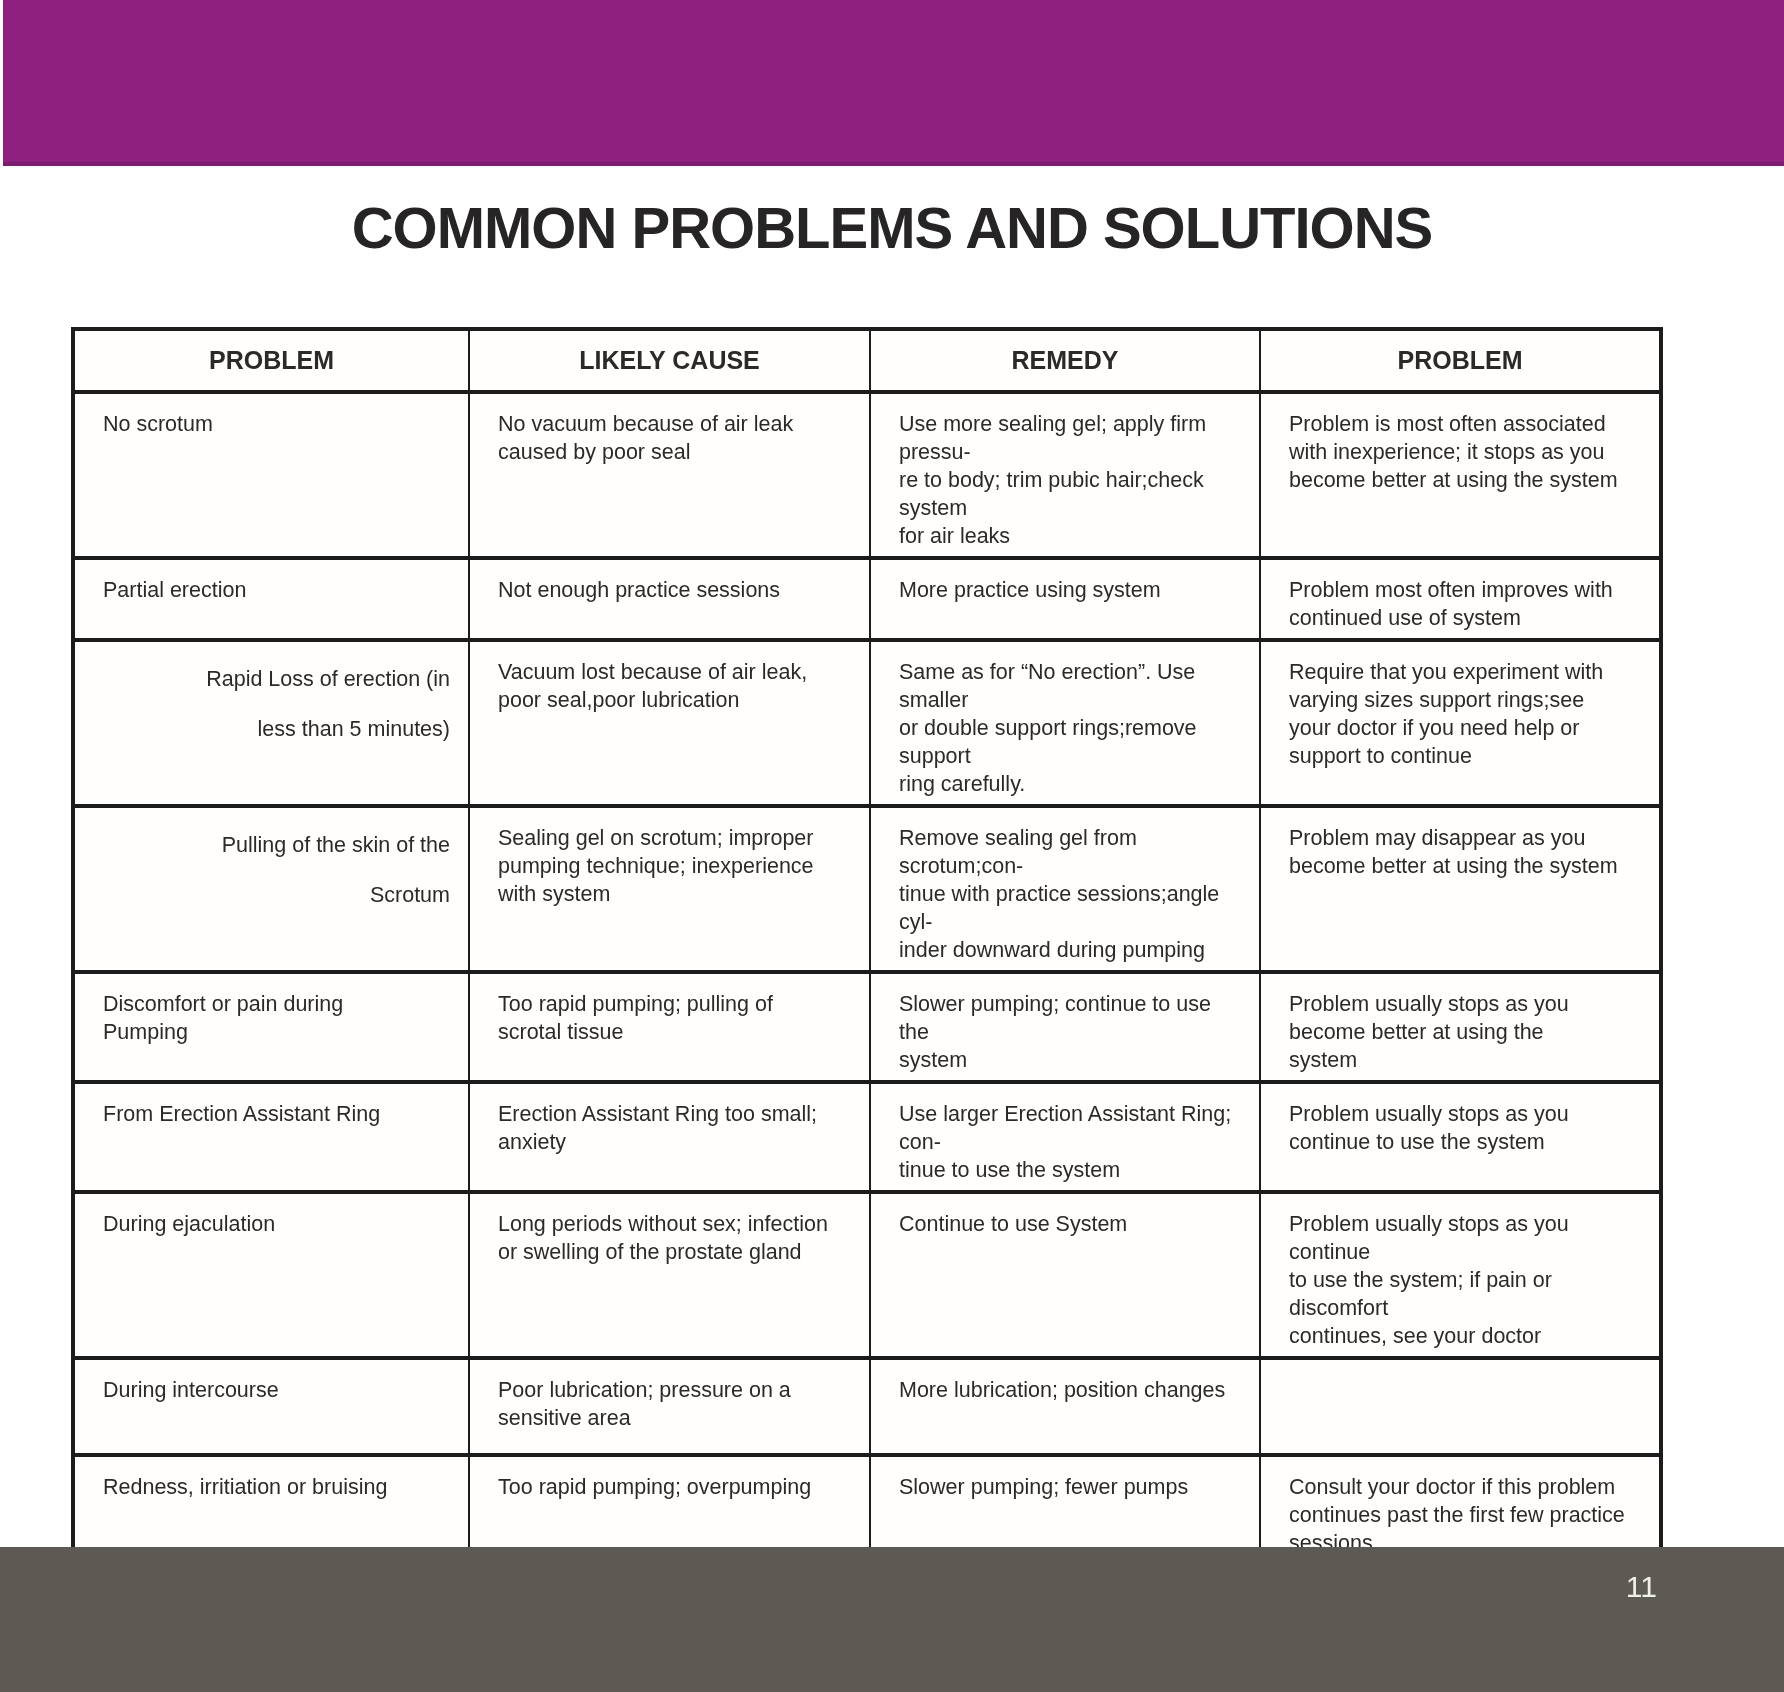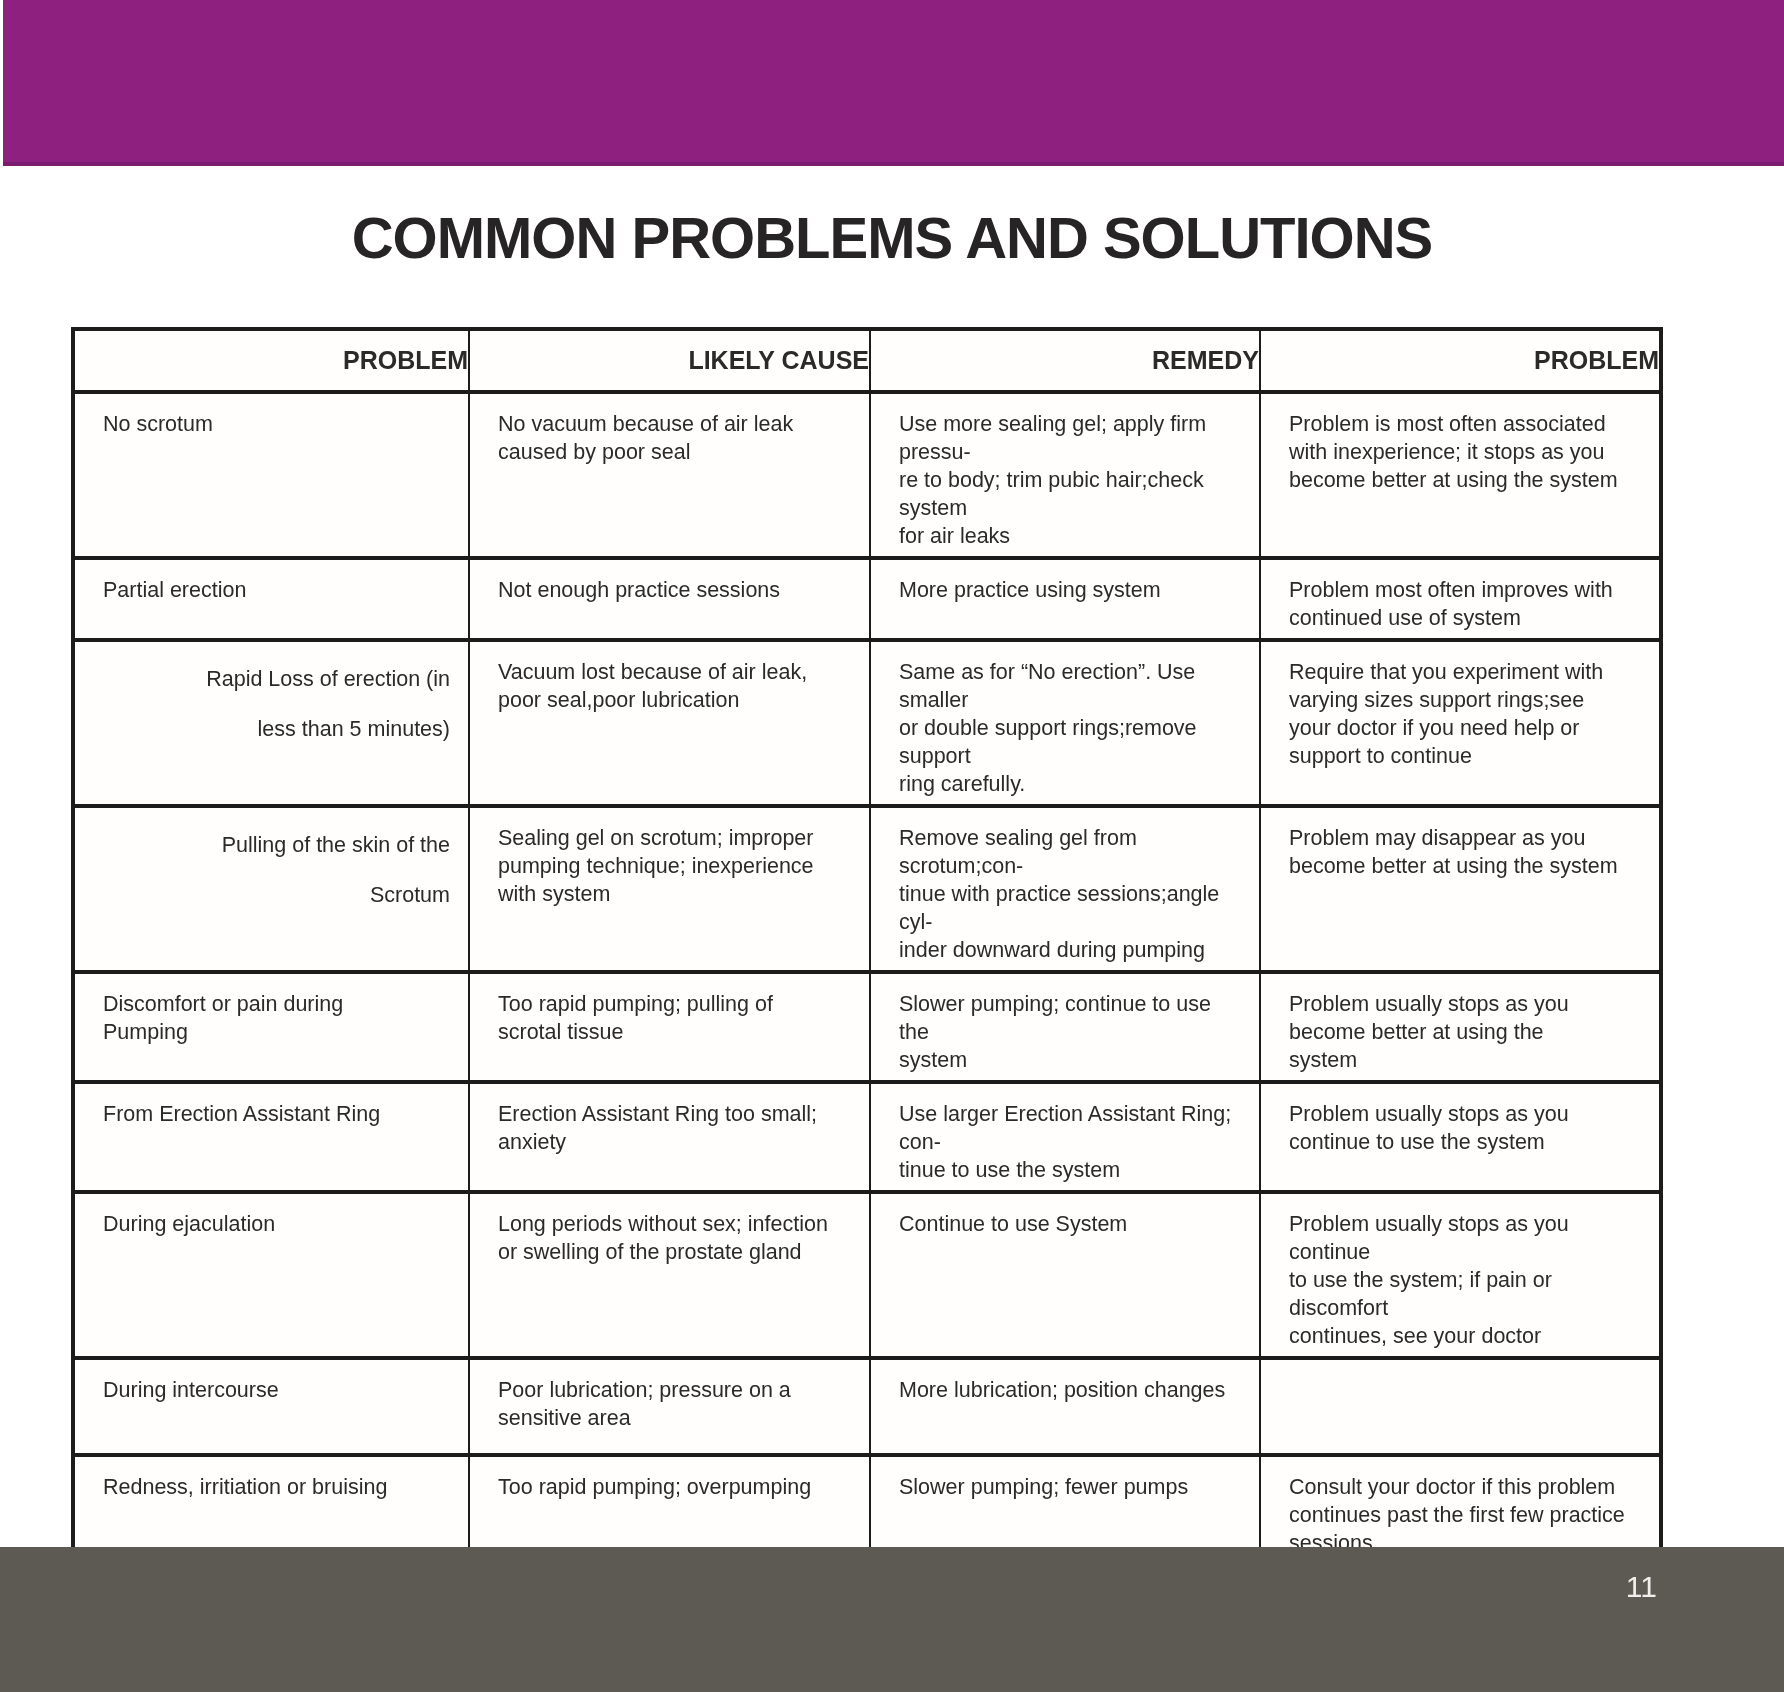--- a/index.html
+++ b/index.html
@@ -15,21 +15,21 @@
     position: absolute;
     top: 0;
     left: 3px;
     right: 0;
     height: 162px;
     background: var(--header-bar-color, #8e2180);
     border-bottom: 4px solid var(--header-bar-edge-color, #7c1c70);
   }
   .page-title {
     position: absolute;
-    top: 204px;
+    top: 194px;
     left: 0;
     width: 100%;
     margin: 0;
     text-align: center;
     font-size: 58px;
     font-weight: 700;
     letter-spacing: -1px;
     color: #262424;
   }
   table.problems-table {
@@ -46,21 +46,21 @@
     border: 2px solid #1c1c1c;
   }
   table.problems-table { border-width: 4px; }
   table.problems-table th, table.problems-table td {
     border-top-width: 4px;
     border-bottom-width: 4px;
   }
   table.problems-table th {
     font-size: 25px;
     font-weight: 700;
-    text-align: right;
+    text-align: center;
     vertical-align: middle;
     padding: 0;
   }
   table.problems-table td {
     vertical-align: top;
     padding: 16px 18px 6px 28px;
     font-size: 21.5px;
     line-height: 28px;
     white-space: pre-line;
     overflow: hidden;

